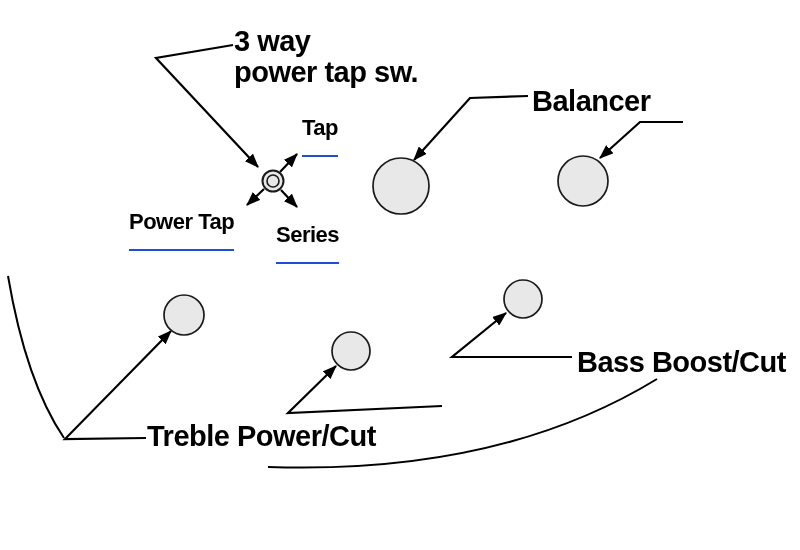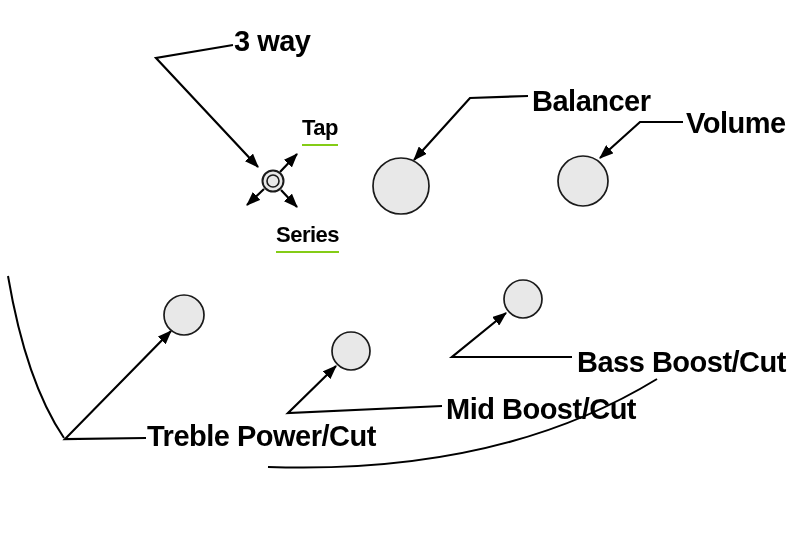--- a/index.html
+++ b/index.html
@@ -26,22 +26,22 @@
     font-weight: bold;
     color: #000;
     white-space: nowrap;
     letter-spacing: -0.5px;
     line-height: 1.08;
   }
   .lbl-lg { font-size: 29px; }
   .lbl-sm { font-size: 22px; }
   .underlined {
     display: inline-block;
-    border-bottom: 2px solid #84cc16;
-    padding-bottom: 4px;
+    border-bottom: 2px solid #1d4ed8;
+    padding-bottom: 15px;
   }
   .two-line div { display: block; }
 </style>
 </head>
 <body>
 
 <div class="stage">
 
   <svg width="800" height="550" viewBox="0 0 800 550">
     <defs>
@@ -70,34 +70,36 @@
     <circle cx="523" cy="299" r="19" stroke-width="1.7" stroke="#1a1a1a" fill="#e8e8e8"></circle>
 
     <g>
       <circle cx="273" cy="181" r="10.5" stroke="#1a1a1a" stroke-width="2" fill="#e8e8e8"></circle>
       <circle cx="273" cy="181" r="6" fill="none" stroke="#1a1a1a" stroke-width="1.6"></circle>
     </g>
   </svg>
 
   <div class="lbl lbl-lg two-line" style="left:234px; top:26px;">
     <div>3 way</div>
+    <div>power tap sw.</div>
   </div>
 
   <div class="lbl lbl-sm" style="left:302px; top:116px;">
     <span class="underlined">Tap</span>
   </div>
 
+  <div class="lbl lbl-sm" style="left:129px; top:210px;">
+    <span class="underlined">Power Tap</span>
+  </div>
 
   <div class="lbl lbl-sm" style="left:276px; top:223px;text-align:right;">
     <span class="underlined">Series</span>
   </div>
 
   <div class="lbl lbl-lg" style="left:532px; top:86px;">Balancer</div>
 
-  <div class="lbl lbl-lg" style="left:686px; top:108px;">Volume</div>
 
   <div class="lbl lbl-lg" style="left:577px; top:347px;">Bass Boost/Cut</div>
 
-  <div class="lbl lbl-lg" style="left:446px; top:394px;">Mid Boost/Cut</div>
 
   <div class="lbl lbl-lg" style="left:147px; top:421px;">Treble Power/Cut</div>
 
 </div>
 
 </body></html>

